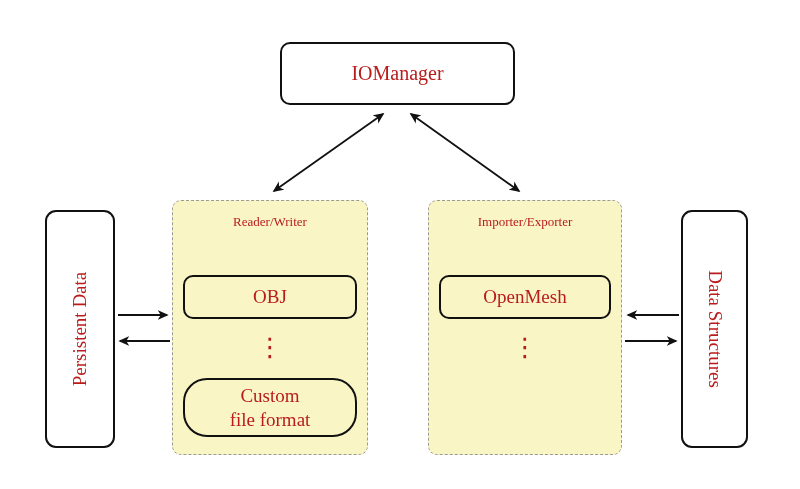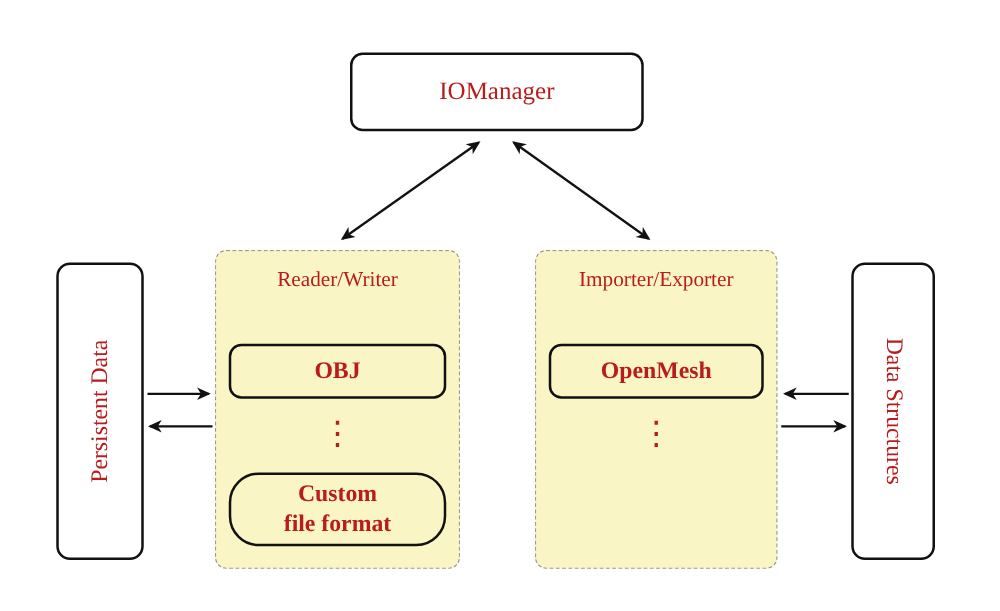--- a/index.html
+++ b/index.html
@@ -64,35 +64,34 @@
     border: 1.7px dashed var(--group-border);
     border-radius: 9px;
     box-sizing: border-box;
   }
   .group.reader-writer    { left: 172px; width: 196px; }
   .group.importer-exporter{ left: 428px; width: 194px; padding-left: 28px; }
   .group-title {
     position: absolute;
     top: 13px; left: 0; right: 0;
     text-align: center;
-    font-size: 17px;
+    font-size: 13px;
   }
   .subnode {
     position: absolute;
     left: 10px; right: 10px;
     background: var(--group-fill);
     border: 2.5px solid var(--node-border);
     border-radius: 10px;
     display: flex;
     align-items: center;
     justify-content: center;
     box-sizing: border-box;
     font-size: 19px;
     text-align: center;
-    font-weight: bold;
   }
   .subnode .lbl { white-space: pre-line; line-height: 1.22; }
   .subnode.top    { top: 74px;  height: 44px; }
   .subnode.bottom { top: 177px; height: 59px; border-radius: 24px; }
   .dots {
     position: absolute;
     left: 0; right: 0;
     top: 133px;
     text-align: center;
     font-size: 26px;

